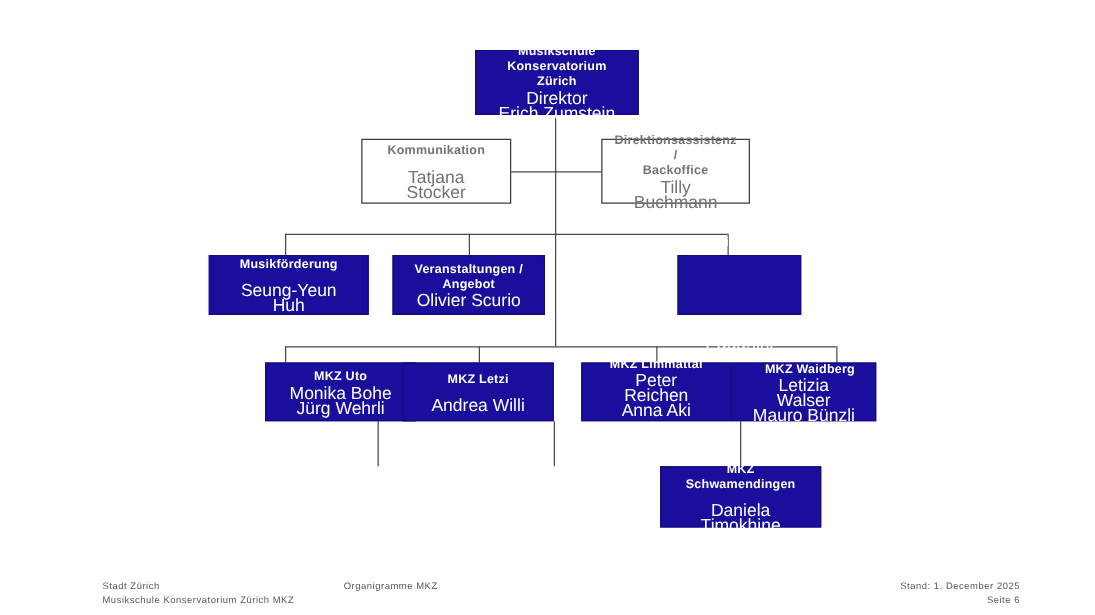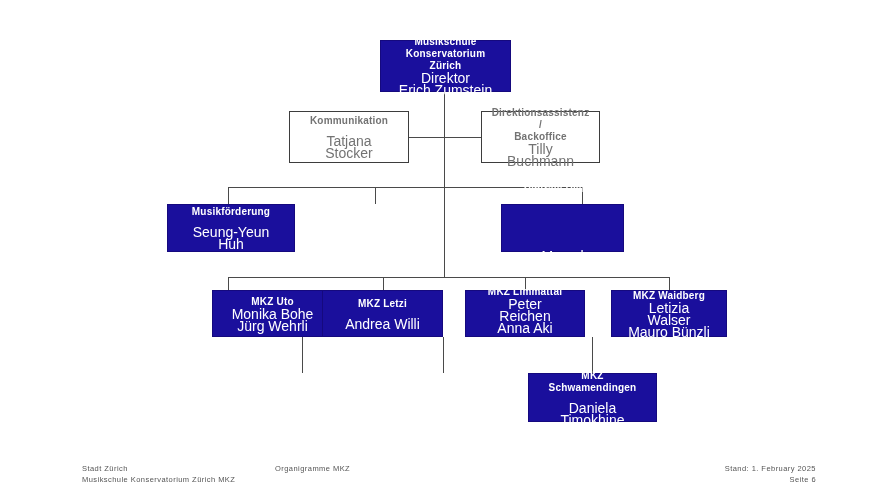--- a/index.html
+++ b/index.html
@@ -119,22 +119,27 @@
     <div class="title">Direktionsassistenz /</div>
     <div class="title">Backoffice</div>
     <div class="sub">Tilly Buchmann</div>
   </div>
 
   <div class="node blue" style="left:167px; top:204px; width:128px; height:48px;">
     <div class="title">Musikförderung</div>
     <div class="sub gap">Seung-Yeun Huh</div>
   </div>
 
+  <div class="node blue" style="left:314px; top:204px; width:122px; height:48px;">
+    <div class="title">Veranstaltungen /</div>
+    <div class="title">Angebot</div>
+    <div class="sub">Olivier Scurio</div>
+  </div>
 
-  <div class="node blue" style="left:501px; top:204px; width:123px; height:48px;gap:47px;">
+  <div class="node blue" style="left:542px; top:204px; width:99px; height:48px;gap:47px;">
     <div class="title">Zentrale Dienste</div>
     <div class="sub gap">Marcel Paganini</div>
   </div>
 
   <div class="node blue" style="left:167px; top:290px; width:121px; height:47px;margin-left:45px;">
     <div class="title">MKZ Uto</div>
     <div class="sub">Monika Bohe</div>
     <div class="sub">Jürg Wehrli</div>
   </div>
 
@@ -142,32 +147,32 @@
     <div class="title">MKZ Letzi</div>
     <div class="sub gap">Andrea Willi</div>
   </div>
 
   <div class="node blue" style="left:465px; top:290px; width:120px; height:47px;justify-content:flex-end;">
     <div class="title">MKZ Limmattal</div>
     <div class="sub">Peter Reichen</div>
     <div class="sub">Anna Aki</div>
   </div>
 
-  <div class="node blue" style="left:611px; top:290px; width:116px; height:47px;">
+  <div class="node blue" style="left:585px; top:290px; width:116px; height:47px;align-items:flex-end;">
     <div class="title">MKZ Waidberg</div>
     <div class="sub">Letizia Walser</div>
     <div class="sub">Mauro Bünzli</div>
   </div>
 
 
 
   <div class="node blue" style="left:528px; top:373px; width:129px; height:49px;">
     <div class="title">MKZ Schwamendingen</div>
     <div class="sub gap">Daniela Timokhine</div>
   </div>
 
   <div class="footer" id="footer-left">Stadt Zürich
 Musikschule Konservatorium Zürich MKZ</div>
   <div class="footer" id="footer-mid">Organigramme MKZ</div>
-  <div class="footer" id="footer-right">Stand: 1. February 2025
+  <div class="footer" id="footer-right">Stand: 1. December 2025
 Seite 6</div>
 
 </div>
 
 </body></html>

